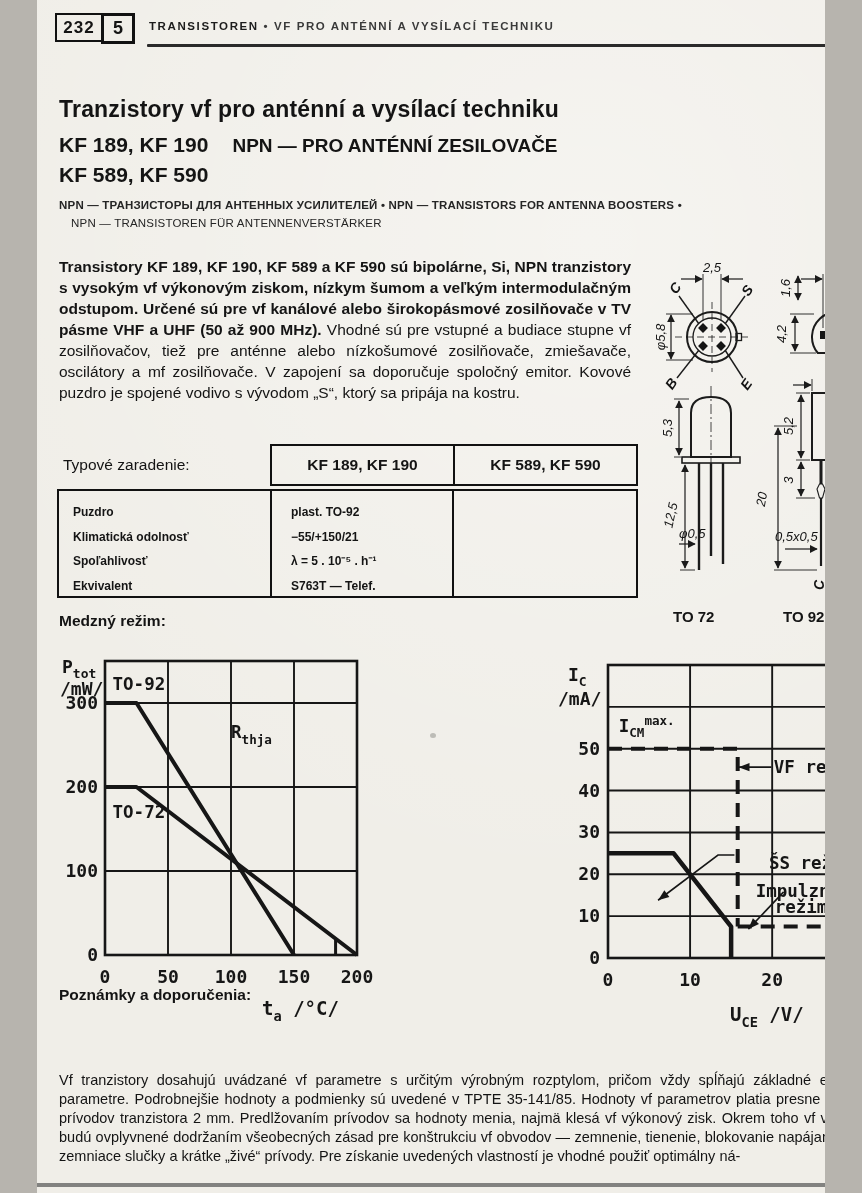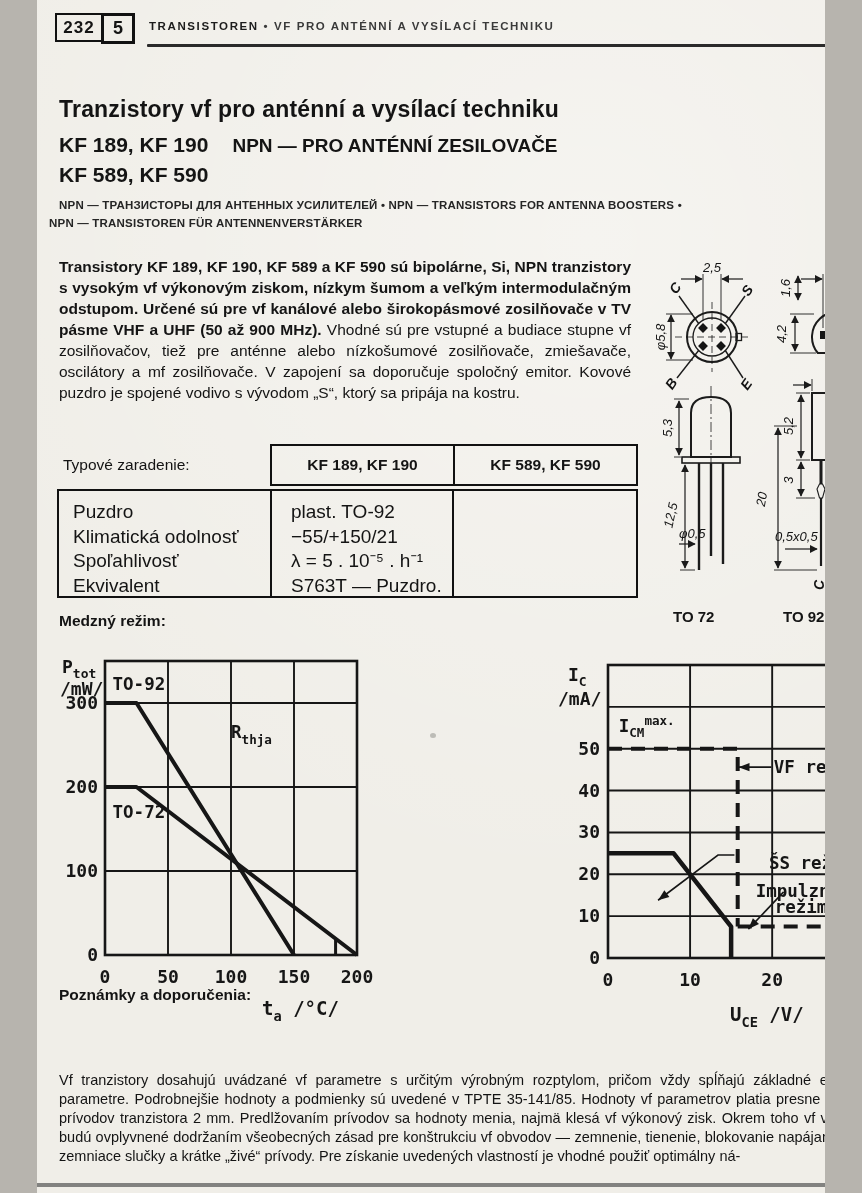--- a/index.html
+++ b/index.html
@@ -18,30 +18,30 @@
   .hdr-box.sec{width:28px;font-size:18px;border-width:3px;margin-left:-2px;}
   .hdr-label{left:112px;top:20px;font-size:11.5px;font-weight:bold;letter-spacing:1.6px;color:#3a3a3a;white-space:nowrap;}
   .hdr-label b{color:#1c1c1c;}
   .hdr-rule{left:110px;top:44px;width:744px;height:3px;background:#2a2a2a;border-radius:1px;}
   .title{left:22px;top:96px;font-size:23px;font-weight:bold;letter-spacing:.2px;}
   .code{left:788px;top:86px;font-size:21px;font-weight:bold;}
   .kf1{left:22px;top:133px;font-size:21px;font-weight:bold;white-space:nowrap;}
   .kf1 .sub{font-size:19px;margin-left:24px;}
   .kf2{left:22px;top:163px;font-size:21px;font-weight:bold;}
   .lang1{left:22px;top:199px;font-size:11.5px;font-weight:bold;color:#252525;letter-spacing:.2px;white-space:nowrap;}
-  .lang2{left:12px;top:217px;font-size:11.5px;font-weight:bold;color:#252525;letter-spacing:.2px;}
+  .lang2{left:34px;top:217px;font-size:11.5px;font-weight:normal;color:#252525;letter-spacing:.2px;}
   .intro{left:22px;top:256px;width:572px;font-size:15.5px;line-height:21px;text-align:justify;}
   
   .t-label{left:26px;top:456px;font-size:15.5px;}
   .t-head{left:233px;top:444px;width:364px;height:38px;border:2.5px solid #111;display:flex;}
   .t-head .cell{flex:1;display:flex;align-items:center;justify-content:center;font-weight:bold;font-size:15.5px;}
   .t-head .cell + .cell{border-left:2.5px solid #111;}
   .t-body{left:20px;top:489px;width:577px;height:105px;border:2.5px solid #111;}
   .t-divider{position:absolute;top:0;bottom:0;width:2.5px;background:#111;}
-  .t-col{position:absolute;top:9px;line-height:24.5px;font-size:19px;white-space:nowrap;}
+  .t-col{position:absolute;top:9px;line-height:24.5px;font-size:12px;white-space:nowrap;font-weight:bold;}
   .limits-heading,.notes-heading{font-weight:bold;font-size:15.5px;}
   .limits-heading{left:22px;top:612px;}
   .notes-heading{left:22px;top:986px;}
   .notes-body{left:22px;top:1071px;width:822px;font-size:14.5px;line-height:19px;text-align:justify;}
   .scanline{left:0;top:1183px;width:862px;height:4px;background:#5d5d5d;opacity:.75;}
   .speck{position:absolute;border-radius:50%;background:#8a8a84;}
   svg text{user-select:none;}
 </style>
 </head>
 <body>
@@ -82,21 +82,21 @@
     <div class="t-col" style="left:14px;">
       <div>Puzdro</div>
       <div>Klimatická odolnosť</div>
       <div>Spoľahlivosť</div>
       <div>Ekvivalent</div>
     </div>
     <div class="t-col" style="left:232px;">
       <div>plast. TO-92</div>
       <div>−55/+150/21</div>
       <div>λ = 5 . 10⁻⁵ . h⁻¹</div>
-      <div>S763T — Puzdro.</div>
+      <div>S763T — Telef.</div>
     </div>
   </div>
 
   <svg class="abs" style="left:598px;top:258px;" width="262" height="372" viewBox="0 0 262 372">
     <defs>
       <marker id="ar" viewBox="0 0 10 10" refX="9" refY="5" markerWidth="8.5" markerHeight="6.5" orient="auto-start-reverse">
         <path d="M0,0 L10,5 L0,10 z" fill="#1b1b1b"></path>
       </marker>
     </defs>
     <g stroke="#1b1b1b" fill="none" stroke-width="1.5">

